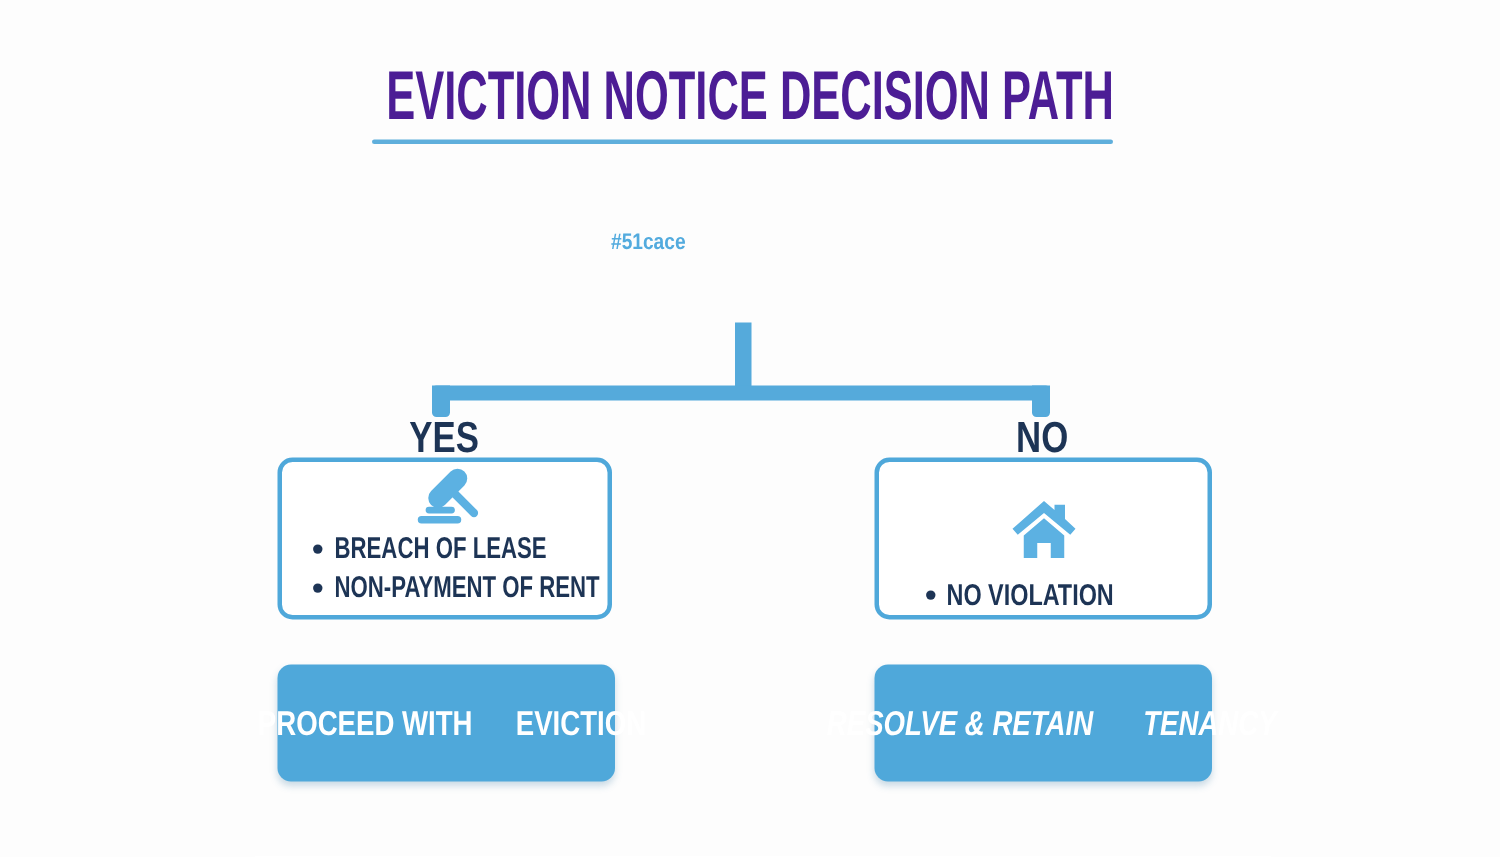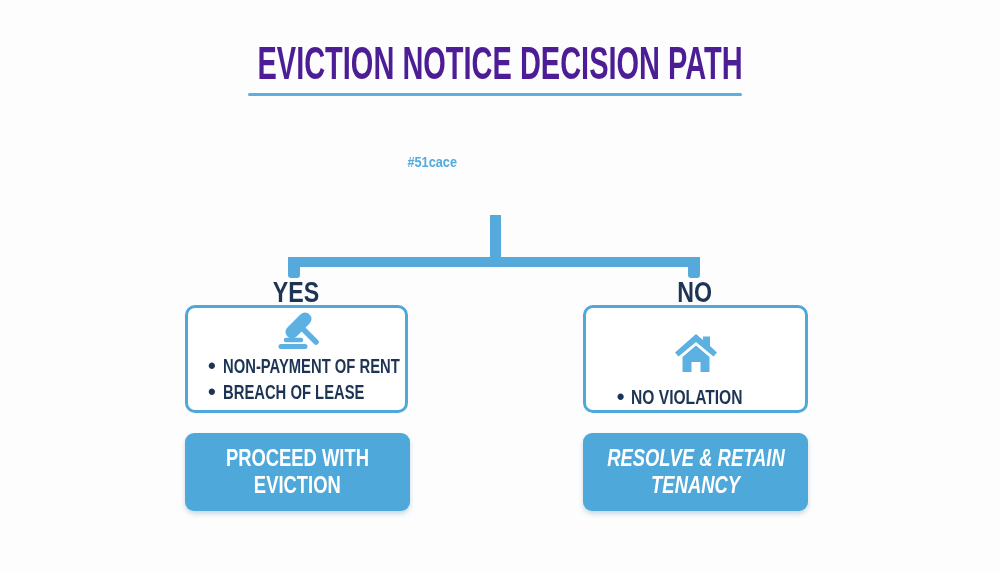--- a/index.html
+++ b/index.html
@@ -76,23 +76,23 @@
     font-size:20px; font-weight:bold; color:#1d3455; line-height:26px;
   }
   .bullets li::before { content:"\2022"; margin-right:7px; font-size:22px; }
   .bullets-left { align-self:flex-start; margin-left:20px; }
   .bullets-left .cx { transform:scaleX(0.74); transform-origin:0 50%; }
   .bullets-center { margin-top:11px; }
   .bullets-center .cx { transform:scaleX(0.78); transform-origin:0 50%; }
 
   
   .action-box {
-    position:absolute; top:433px; width:225px; height:78px;
+    position:absolute; top:443px; width:225px; height:78px;
     background:#4fa8da; border-radius:9px;
-    display:flex; flex-direction:column; align-items:center; justify-content:center;
+    display:flex; align-items:center; justify-content:center;
     color:#ffffff; font-weight:bold; font-size:23px; line-height:27px;
     box-shadow:0 3px 5px rgba(70,130,170,0.28);
   }
   .action-yes { left:185px; }
   .action-no  { left:583px;font-style:italic; }
   .action-box .cx { transform:scaleX(0.8); }
 </style>
 </head>
 <body>
 
@@ -117,24 +117,24 @@
         <g fill="none" stroke="#5cb1e2" stroke-linecap="round">
           <line x1="29" y1="17" x2="42" y2="30" stroke-width="5.5"></line>
           <line x1="18" y1="20" x2="31" y2="7" stroke-width="13"></line>
           <line x1="12" y1="28" x2="27" y2="28" stroke-width="4.5"></line>
           <line x1="7" y1="34.5" x2="31" y2="34.5" stroke-width="5"></line>
         </g>
       </svg>
     </span>
     <ul class="bullets bullets-left">
       <li>
-          <span class="cx">NON-PAYMENT OF RENT</span>
+          <span class="cx">BREACH OF LEASE</span>
         </li>
       <li>
-          <span class="cx">BREACH OF LEASE</span>
+          <span class="cx">NON-PAYMENT OF RENT</span>
         </li>
     </ul>
   </div>
 
   <div class="option-box box-no">
     <span class="icon icon-house">
       <svg width="44" height="40" viewBox="0 0 44 40" fill="#5cb1e2">
         <path d="M22 1 L29 7 L29 3.5 L36 3.5 L36 13 L43 19.5 L39.5 23.5 L22 9 L4.5 23.5 L1 19.5 Z"></path>
         <path d="M8.5 24 L22 12.5 L35.5 24 L35.5 39 L26.5 39 L26.5 29 L17.5 29 L17.5 39 L8.5 39 Z"></path>
       </svg>

